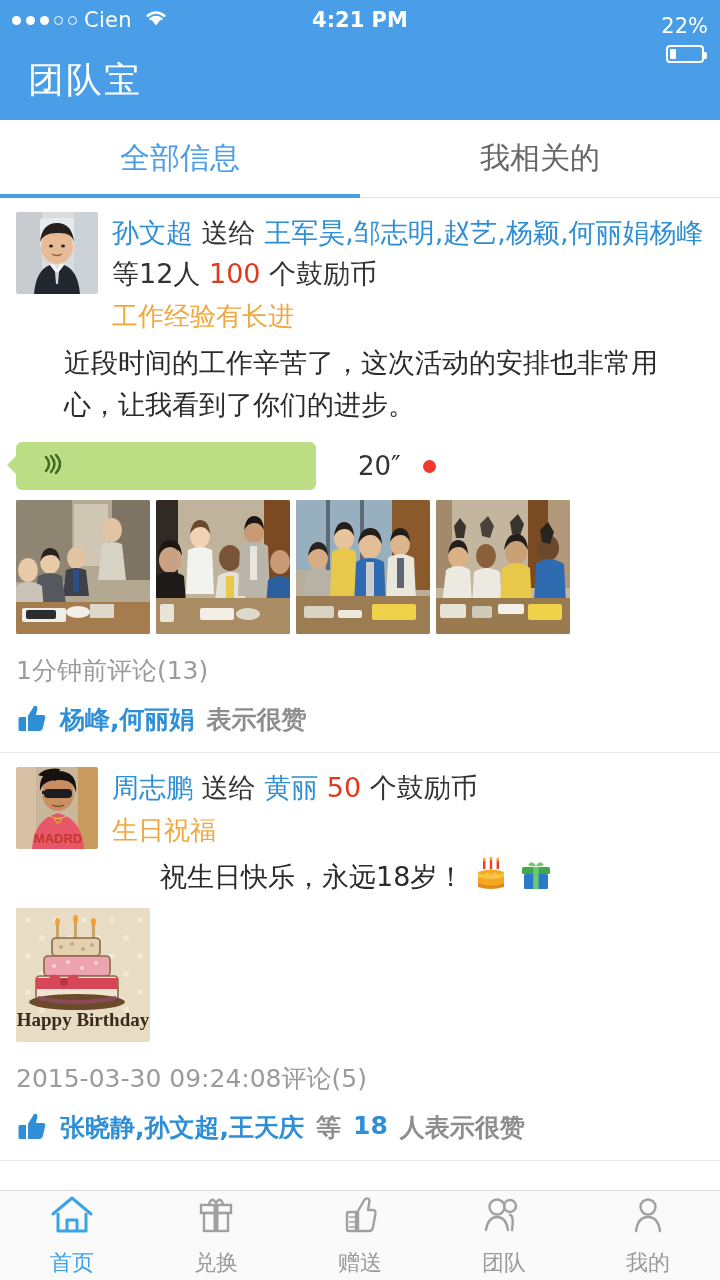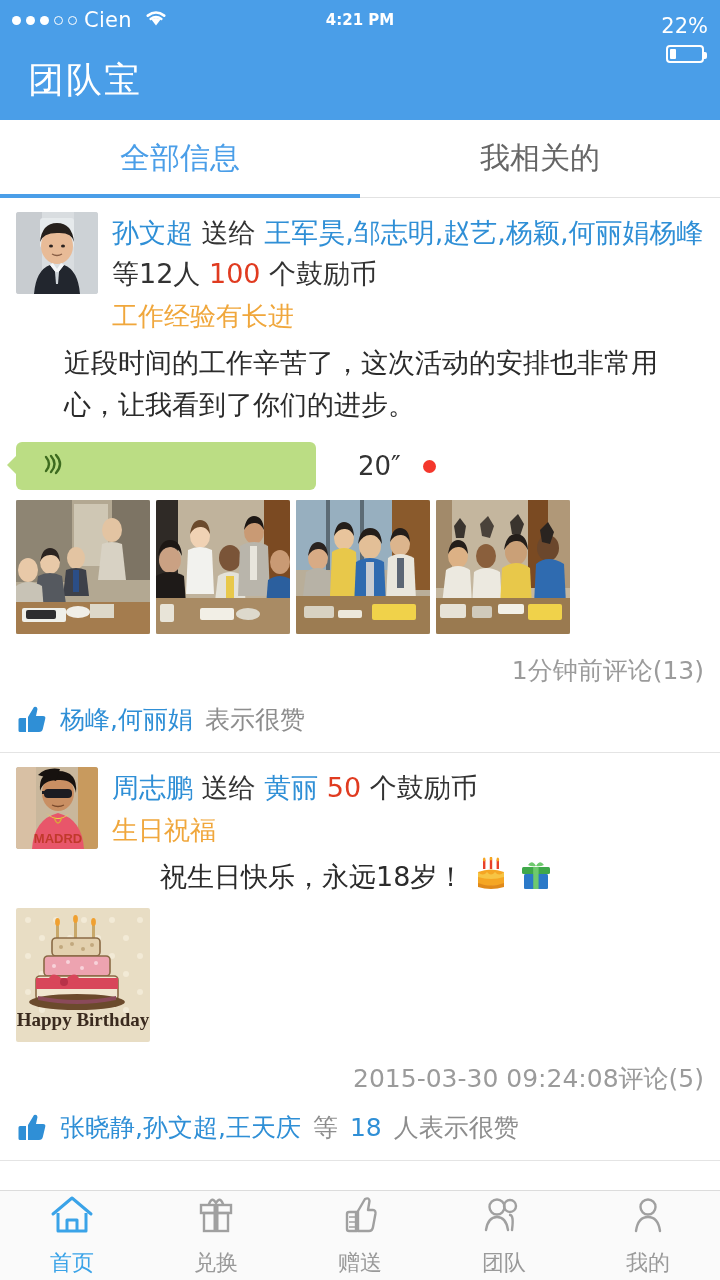--- a/index.html
+++ b/index.html
@@ -17,21 +17,21 @@
     padding:0 12px;color:#fff;font-size:21px;position:relative;
   }
   .sb-left{display:flex;align-items:center;gap:7px;}
   .dots{display:flex;align-items:center;gap:5px;}
   .dot{width:9px;height:9px;border-radius:50%;background:#fff;}
   .dot.hollow{background:transparent;border:1.5px solid #fff;width:9px;height:9px;}
   .carrier{font-size:21px;letter-spacing:.3px;}
   .wifi{margin-left:4px;display:inline-block;}
   .sb-center{
     position:absolute;left:0;right:0;text-align:center;
-    font-size:15px;font-weight:bold;pointer-events:none;
+    font-size:21px;font-weight:bold;pointer-events:none;
   }
   .sb-right{margin-left:auto;display:flex;align-items:center;gap:7px;z-index:2;flex-direction:column;}
   .bt{display:inline-block;}
   .batt-pct{font-size:21px;}
   .battery{
     width:38px;height:18px;border:2px solid #fff;border-radius:4px;
     position:relative;display:flex;align-items:center;padding:2px;
   }
   .battery:after{
     content:"";position:absolute;right:-5px;top:5px;width:3px;height:7px;
@@ -90,25 +90,25 @@
   .unread{width:13px;height:13px;border-radius:50%;background:#f4372c;display:inline-block;margin-left:8px;vertical-align:middle;}
 
   
   .photos{display:flex;gap:6px;margin:10px 0 6px 0;}
   .photo{width:134px;height:134px;overflow:hidden;border-radius:2px;background:#8a7a66;}
   .photo svg{display:block;width:100%;height:100%;}
   .bigphoto{width:134px;height:134px;overflow:hidden;margin:10px 0 6px 0;border-radius:2px;}
   .bigphoto svg{display:block;width:100%;height:100%;}
 
   
-  .meta{display:flex;justify-content:flex-end;align-items:center;
+  .meta{display:flex;justify-content:flex-start;align-items:center;
     font-size:25px;color:#9b9b9b;padding:14px 0 10px 0;}
   .comments{color:#9b9b9b;}
-  .likes{display:flex;align-items:center;gap:12px;font-size:25px;
-    color:#8d8d8d;padding:6px 0 16px 0;}
+  .likes{display:flex;align-items:flex-start;gap:12px;font-size:25px;
+    color:#8d8d8d;padding:6px 0 16px 0;font-weight:bold;}
   .likes .names{color:#2f8fd6;}
   .likes .count{color:#2f8fd6;}
   .thumb{flex:0 0 auto;display:inline-flex;}
 
   
   .bottomnav{
     position:absolute;left:0;right:0;bottom:0;height:90px;background:#fafafa;
     border-top:1px solid #dcdcdc;display:flex;
   }
   .navitem{

